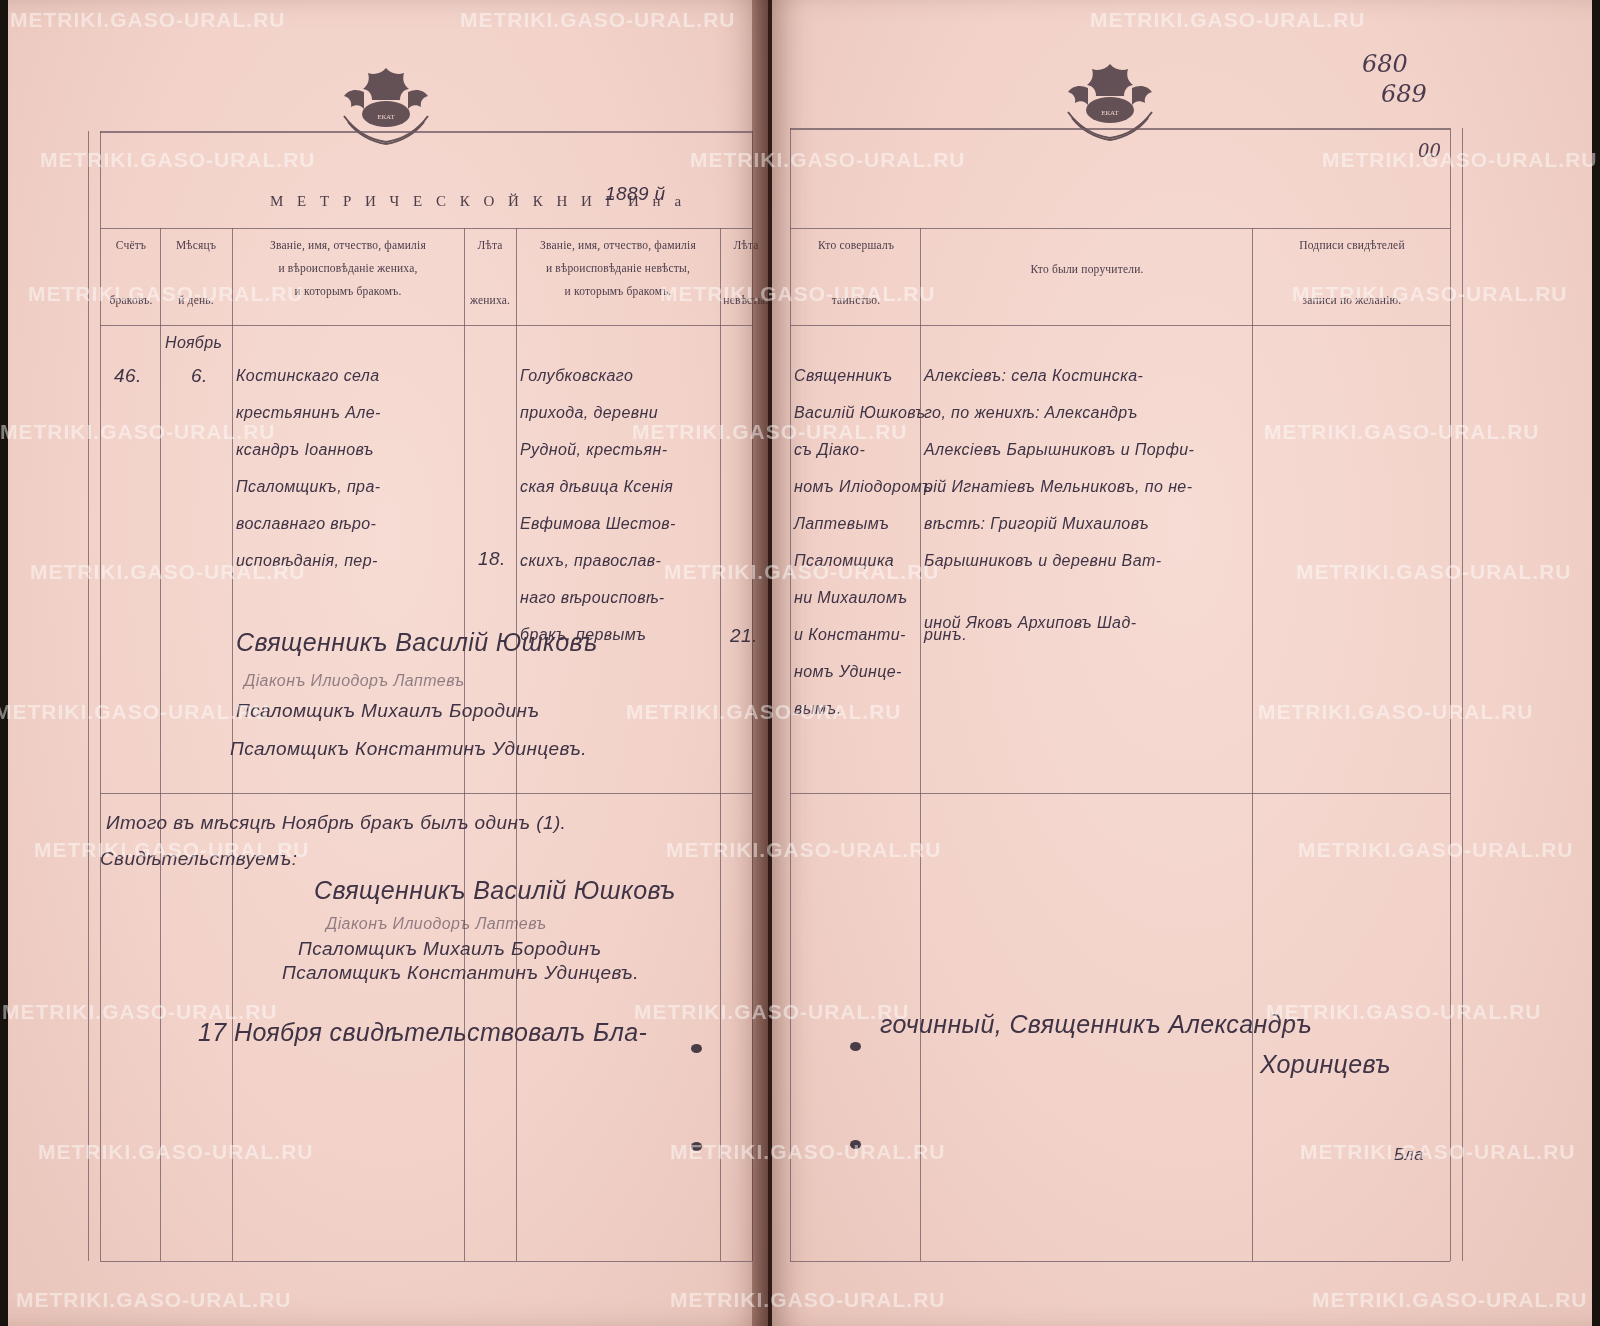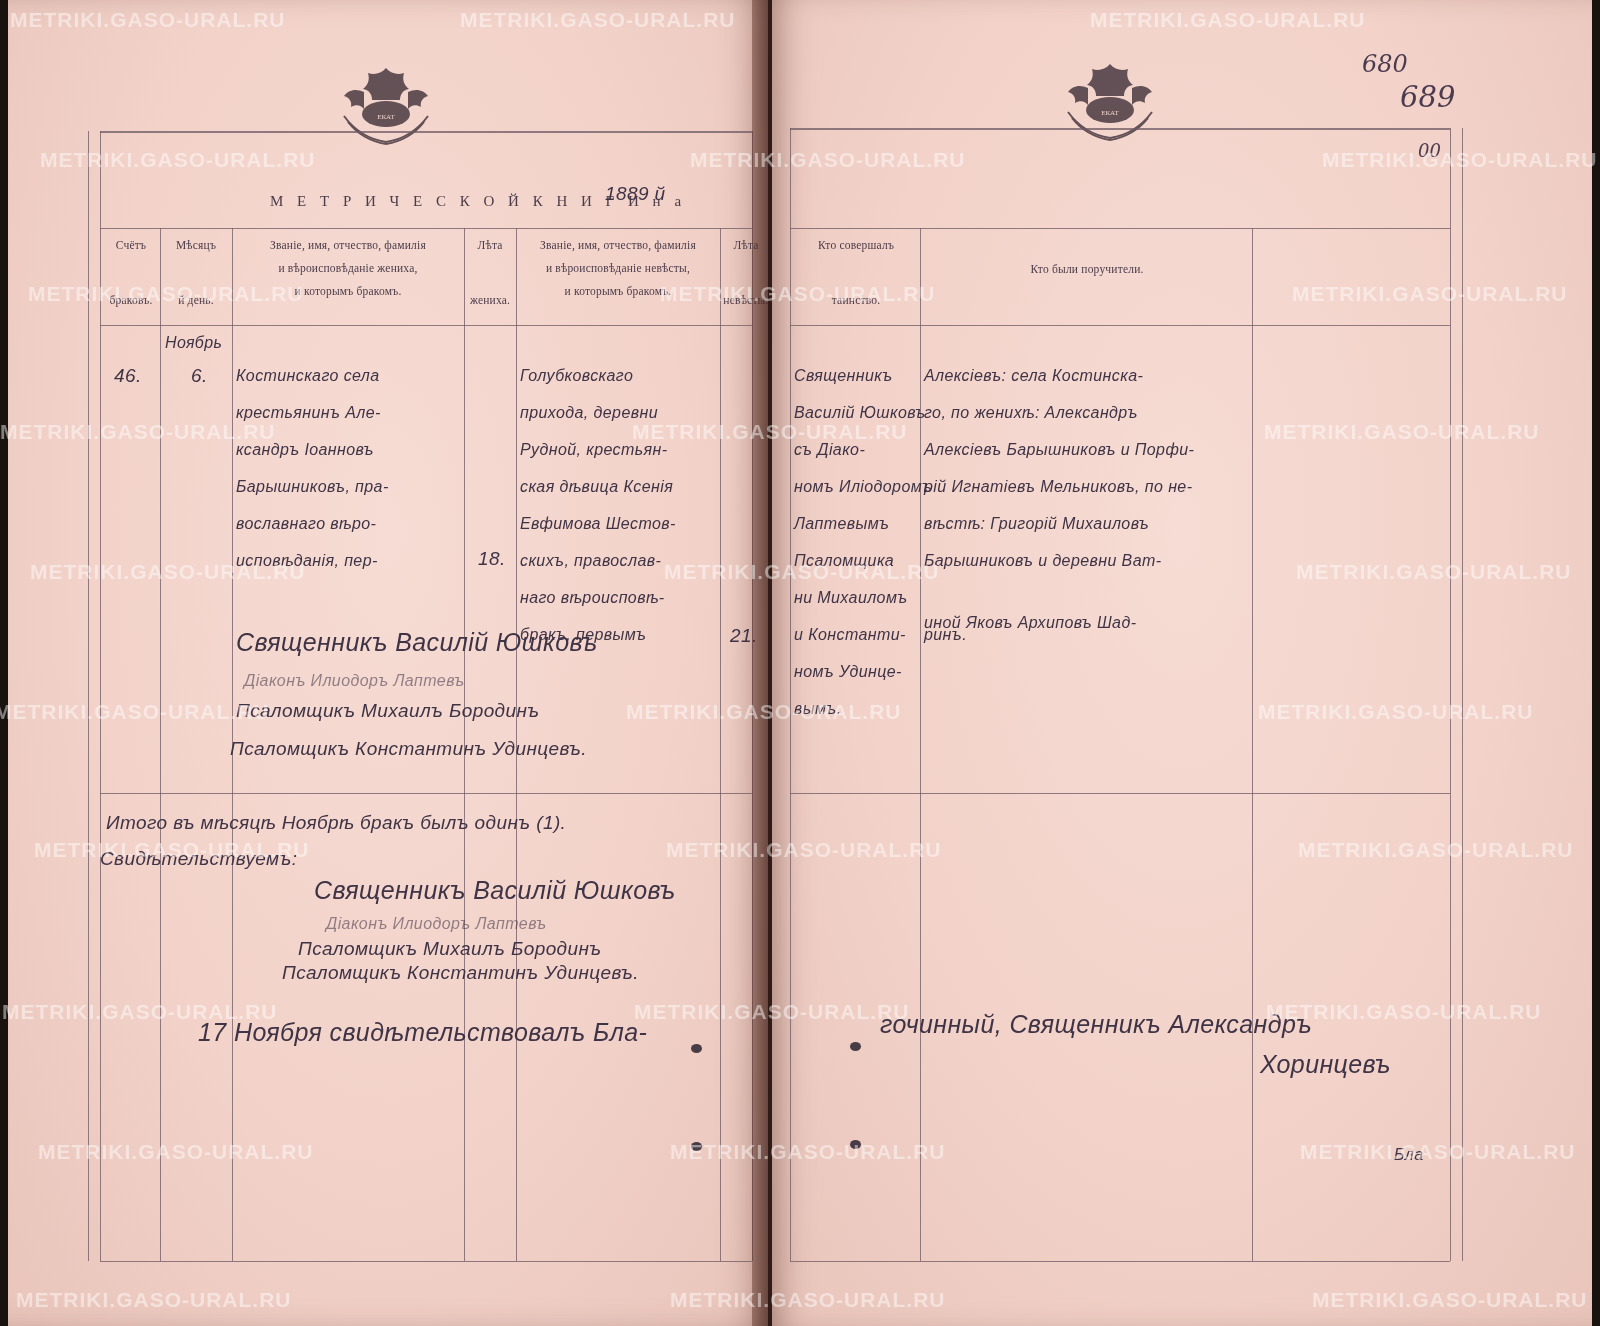--- a/index.html
+++ b/index.html
@@ -171,21 +171,21 @@
     </div>
 
     <div class="hw sm" style="left:157px;top:334px;">Ноябрь</div>
 
     <div class="hw mid" style="left:106px;top:365px;">46.</div>
     <div class="hw mid" style="left:183px;top:365px;">6.</div>
 
     <div class="hw sm" style="left:228px;top:367px;">Костинскаго села</div>
     <div class="hw sm" style="left:228px;top:404px;">крестьянинъ Але-</div>
     <div class="hw sm" style="left:228px;top:441px;">ксандръ Іоанновъ</div>
-    <div class="hw sm" style="left:228px;top:478px;">Барышниковъ, пра-</div>
+    <div class="hw sm" style="left:228px;top:478px;">Псаломщикъ, пра-</div>
     <div class="hw sm" style="left:228px;top:515px;">вославнаго вѣро-</div>
     <div class="hw sm" style="left:228px;top:552px;">исповѣданія, пер-</div>
 
     <div class="hw mid" style="left:470px;top:548px;">18.</div>
 
     <div class="hw sm" style="left:512px;top:367px;">Голубковскаго</div>
     <div class="hw sm" style="left:512px;top:404px;">прихода, деревни</div>
     <div class="hw sm" style="left:512px;top:441px;">Рудной, крестьян-</div>
     <div class="hw sm" style="left:512px;top:478px;">ская дѣвица Ксенія</div>
     <div class="hw sm" style="left:512px;top:515px;">Евфимова Шестов-</div>
@@ -229,41 +229,45 @@
       </g>
       <g fill="none" stroke="#4a3a42" stroke-width="2">
         <path d="M18 54 q16 22 42 26 q26 -4 42 -26"></path>
         <path d="M22 60 q14 18 38 22"></path>
         <path d="M98 60 q-14 18 -38 22"></path>
       </g>
       <text x="60" y="57" font-size="7" fill="#f2d2c9" text-anchor="middle" font-family="Liberation Serif, serif">ЕКАТ</text>
     </svg>
 
     <div class="pagenum" style="left:590px;top:50px;font-size:24px;">680</div>
-    <div class="pagenum" style="left:628px;top:80px;font-size:29px;">689</div>
+    <div class="pagenum" style="left:609px;top:80px;font-size:24px;">689</div>
     <div class="pagenum" style="left:646px;top:140px;font-size:18px;">00</div>
 
     <div class="rule h2" style="left:18px;top:128px;width:660px;"></div>
     <div class="rule v" style="left:18px;top:128px;height:1133px;"></div>
     <div class="rule v" style="left:678px;top:128px;height:1133px;"></div>
     <div class="rule v" style="left:690px;top:128px;height:1133px;"></div>
     <div class="rule h" style="left:18px;top:1261px;width:660px;"></div>
 
     <div class="rule h" style="left:18px;top:228px;width:660px;"></div>
     <div class="rule h" style="left:18px;top:325px;width:660px;"></div>
 
     <div class="rule v" style="left:148px;top:228px;height:1033px;"></div>
     <div class="rule v" style="left:480px;top:228px;height:1033px;"></div>
 
     <div class="colhead" style="left:22px;top:238px;width:124px;">
       <div>Кто совершалъ</div>
       <div style="margin-top:40px;">таинство.</div>
     </div>
     <div class="colhead" style="left:152px;top:262px;width:326px;">
       <div>Кто были поручители.</div>
+    </div>
+    <div class="colhead" style="left:484px;top:238px;width:192px;">
+      <div>Подписи свидѣтелей</div>
+      <div style="margin-top:40px;">записи по желанію.</div>
     </div>
 
     <div class="hw sm" style="left:22px;top:367px;">Священникъ</div>
     <div class="hw sm" style="left:22px;top:404px;">Василій Юшковъ</div>
     <div class="hw sm" style="left:22px;top:441px;">съ Діако-</div>
     <div class="hw sm" style="left:22px;top:478px;">номъ Иліодоромъ</div>
     <div class="hw sm" style="left:22px;top:515px;">Лаптевымъ</div>
     <div class="hw sm" style="left:22px;top:552px;">Псаломщика</div>
     <div class="hw sm" style="left:22px;top:589px;">ни Михаиломъ</div>
     <div class="hw sm" style="left:22px;top:626px;">и Константи-</div>

